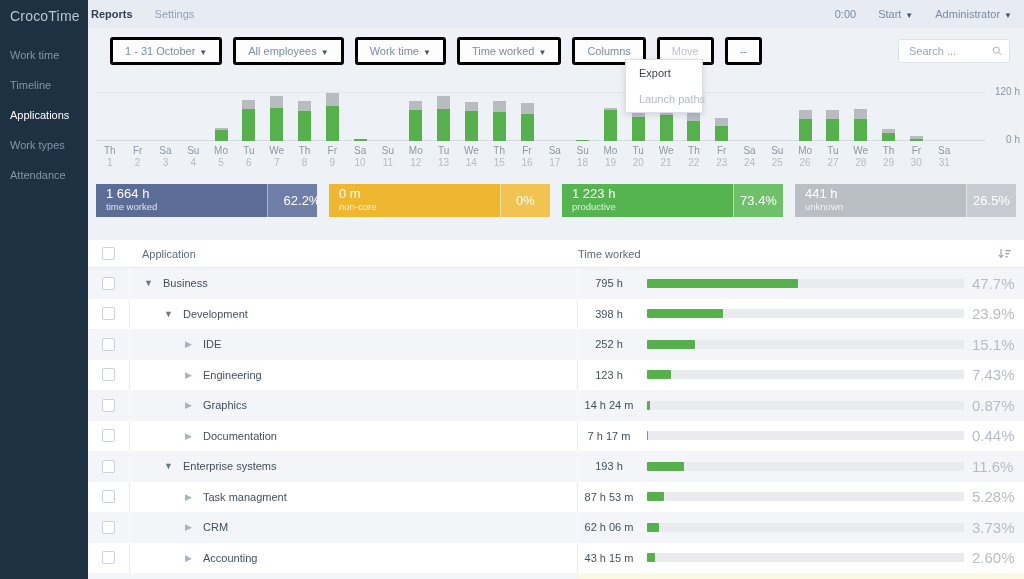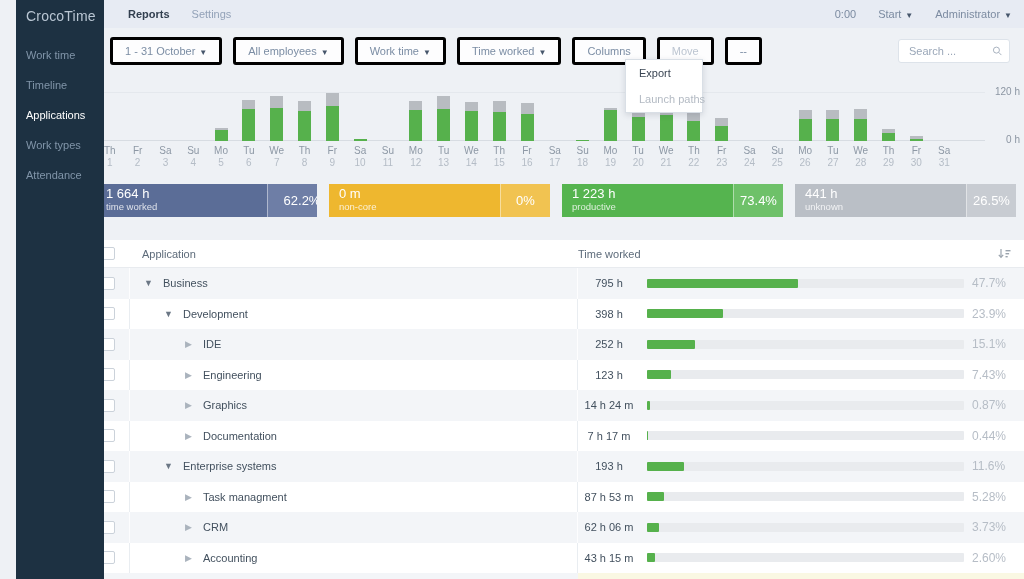--- a/index.html
+++ b/index.html
@@ -1,30 +1,30 @@
 <!DOCTYPE html>
 <html><head>
 <meta charset="utf-8">
 <style>
   * { margin:0; padding:0; box-sizing:border-box; }
   html,body { width:1024px; height:579px; overflow:hidden;
     font-family:"Liberation Sans", sans-serif; background:#eef1f5; }
   body { position:relative; }
 
   
-  .sidebar { position:absolute; left:16px; top:0; width:88px; height:579px; background:#1d3142; z-index:5; }
+  .sidebar { position:absolute; left:0; top:0; width:88px; height:579px; background:#1d3142; z-index:5; }
   .logo { color:#b9c6d3; font-size:14px; padding:8px 10px 16px 10px; letter-spacing:.2px; }
   .nav-item { color:#8195a9; font-size:11px; padding:9px 10px; cursor:pointer; }
   .nav-item.active { color:#ffffff; }
 
   
   .main { position:absolute; left:88px; top:0; width:936px; height:579px; }
 
   .topbar { height:28px; background:#e7ebf3; display:flex; align-items:center; }
-  .tabs { display:flex; padding-left:17px; gap:22px;margin-left:23px; }
+  .tabs { display:flex; padding-left:3px; gap:22px; }
   .tab { font-size:11px; color:#93a2b8; cursor:pointer; }
   .tab.active { color:#323f4f; font-weight:bold; }
   .topbar-right { margin-left:auto; display:flex; gap:22px; padding-right:12px; font-size:11px;
     color:#7c8ba1; align-items:center; }
   .caret { font-size:8px; color:#46566b; margin-left:4px; }
 
   .toolbar { display:flex; align-items:center; padding:9px 14px 9px 22px; gap:11px; }
   .tbtn { background:#fdfdfe; border:3px solid #000000; border-radius:3px; font-size:11px;
     color:#7b8da4; padding:5px 12px; cursor:pointer; white-space:nowrap; }
   .tbtn.disabled { color:#bcc5d1; }
@@ -78,21 +78,21 @@
   .sort-btn { margin-left:auto; padding-right:13px; display:flex; align-items:center; cursor:pointer; }
   .row { display:flex; height:30.5px; align-items:center; font-size:11px; color:#42505e; background:#fff; }
   .row.stripe { background:#f3f5f8; }
   .row .col-check, .row .col-app { border-right:1px solid #e9edf1; }
   .row.stripe .col-check, .row.stripe .col-app { border-right-color:#fdfdfe; }
   .tw { width:13px; text-align:center; font-size:9px; margin-right:8px; flex:none; }
   .tw.open { color:#6b7785; } .tw.closed { color:#aab3bd; }
   .t-val { width:62px; text-align:center; flex:none; white-space:nowrap; }
   .t-bar { flex:1; margin:0 8px 0 7px; height:9px; background:#e9ebee; border-radius:1px; position:relative; }
   .t-fill { position:absolute; left:0; top:0; bottom:0; background:#56b14c; border-radius:1px; }
-  .t-pct { width:52px; text-align:left; padding-right:13px; color:#b6bdc6; font-size:12px; flex:none; }
+  .t-pct { width:52px; text-align:left; padding-right:13px; color:#b6bdc6; font-size:15px; flex:none; }
 
   .partial { display:flex; height:12px; }
   .partial-left { width:490px; background:#f3f5f8; }
   .partial-right { flex:1; background:#faf8e3; }
 </style>
 </head>
 <body>
 
 <div class="sidebar">
   <div class="logo">CrocoTime</div>

